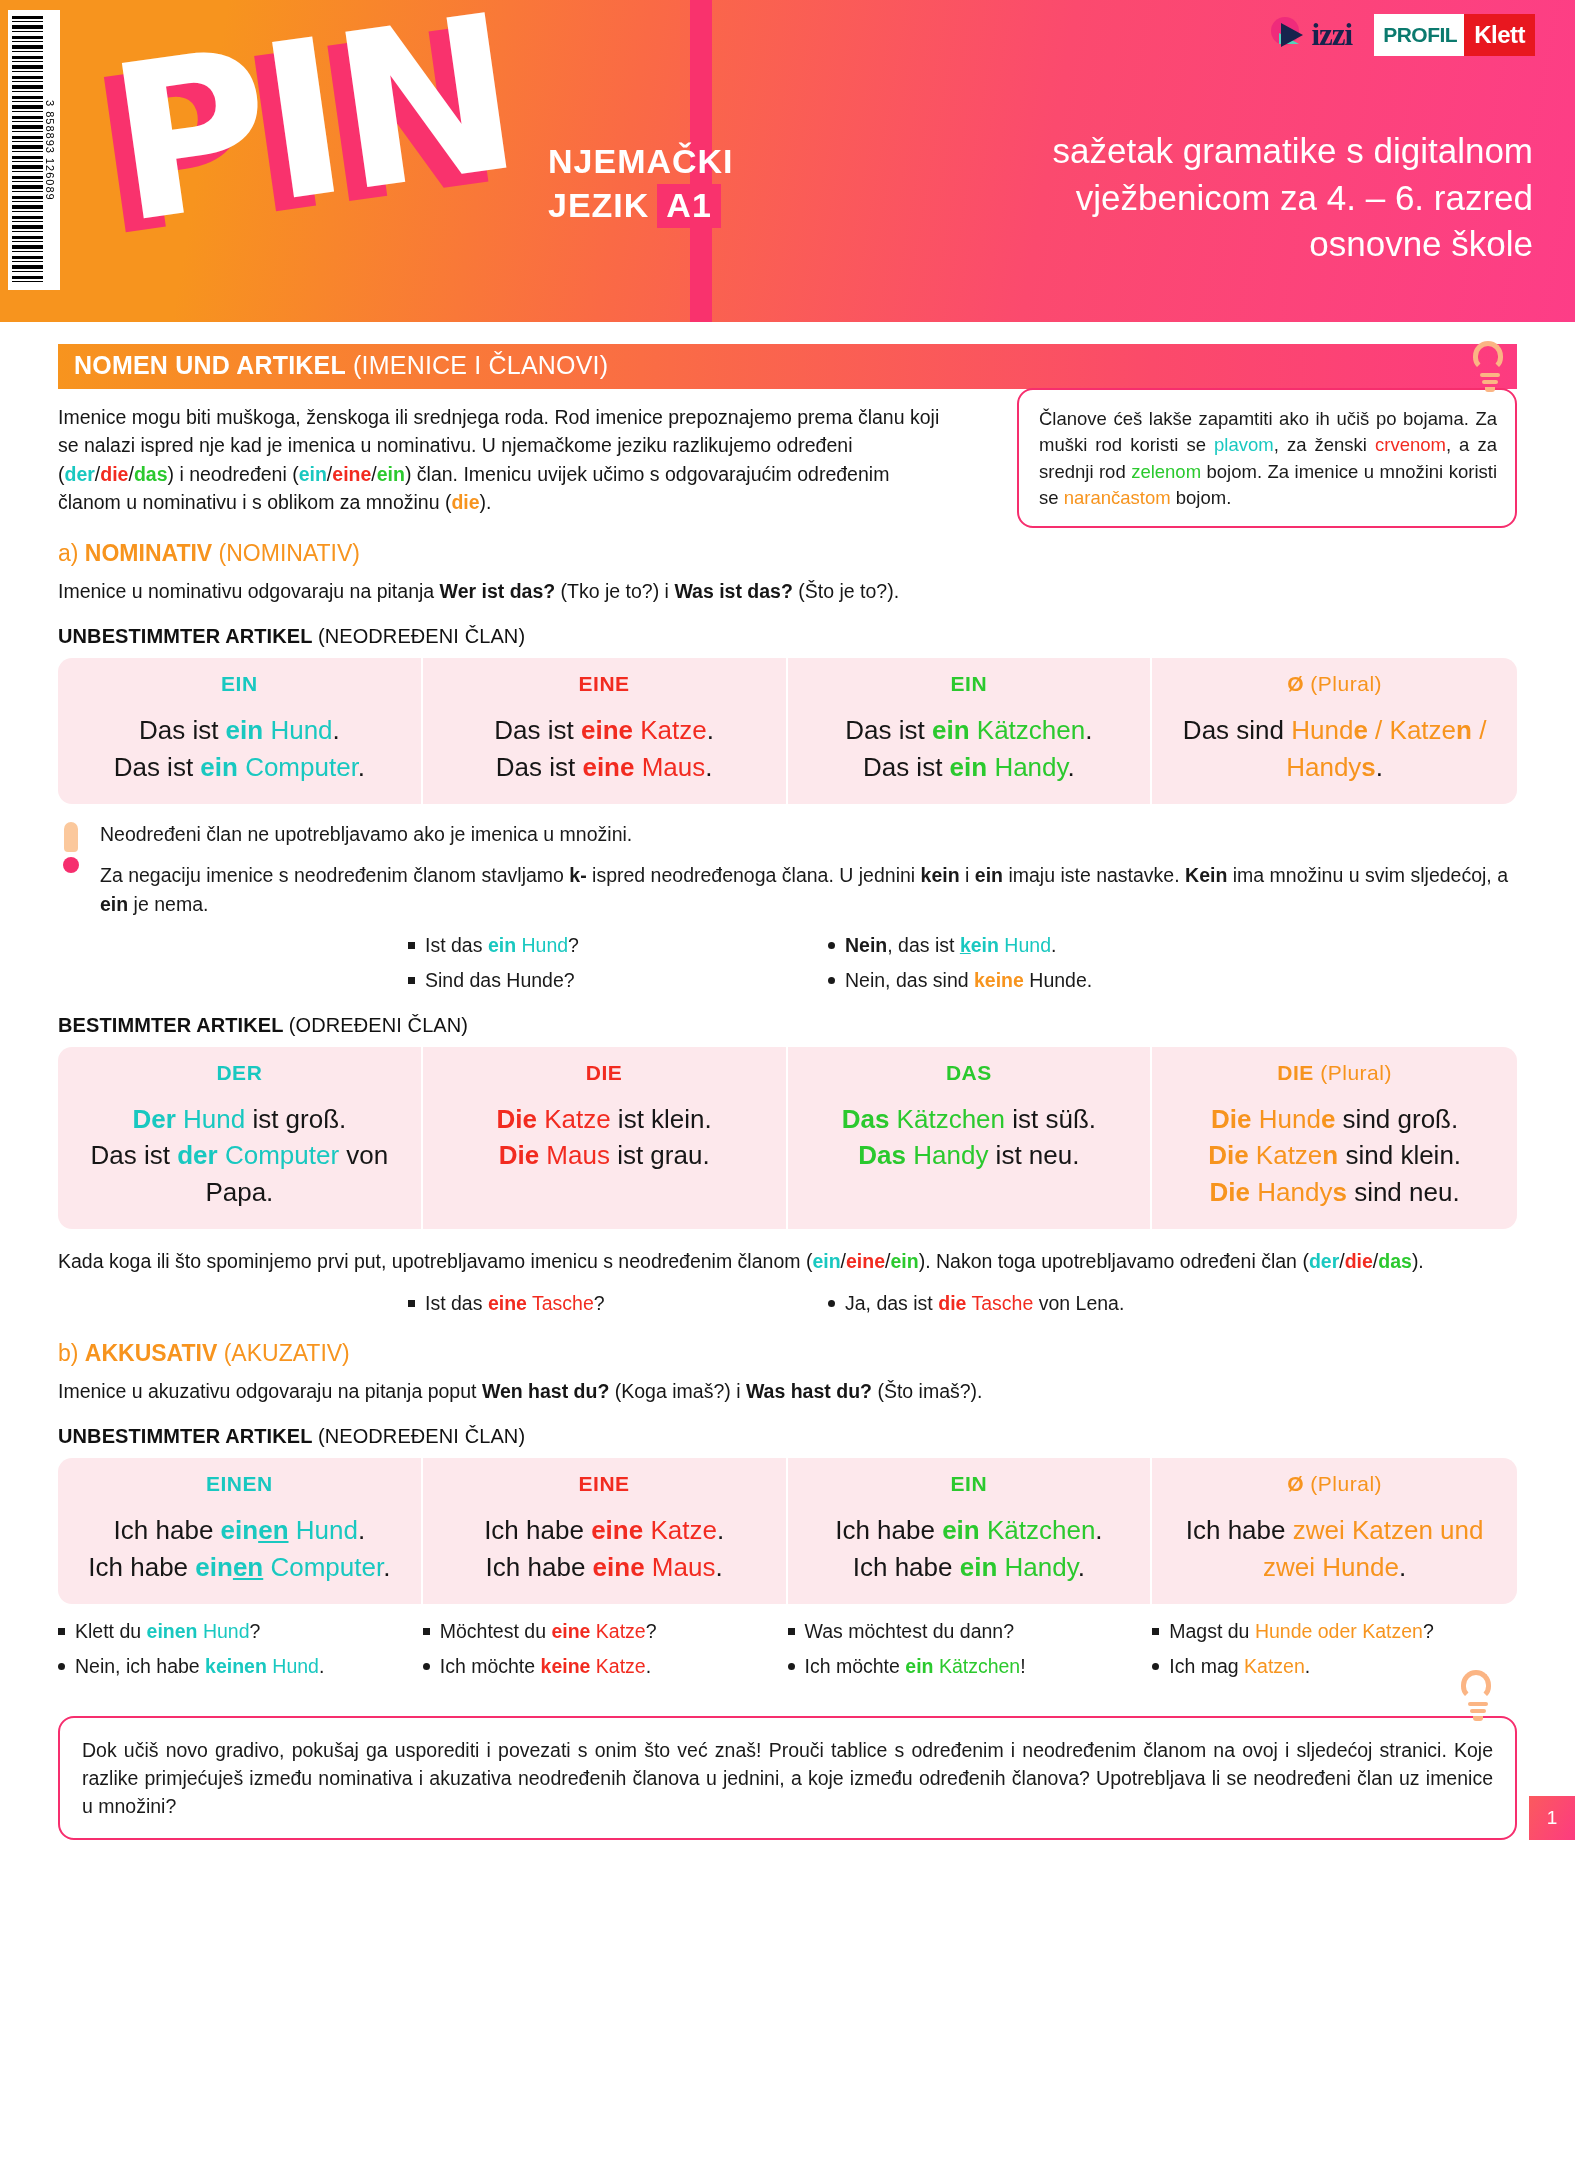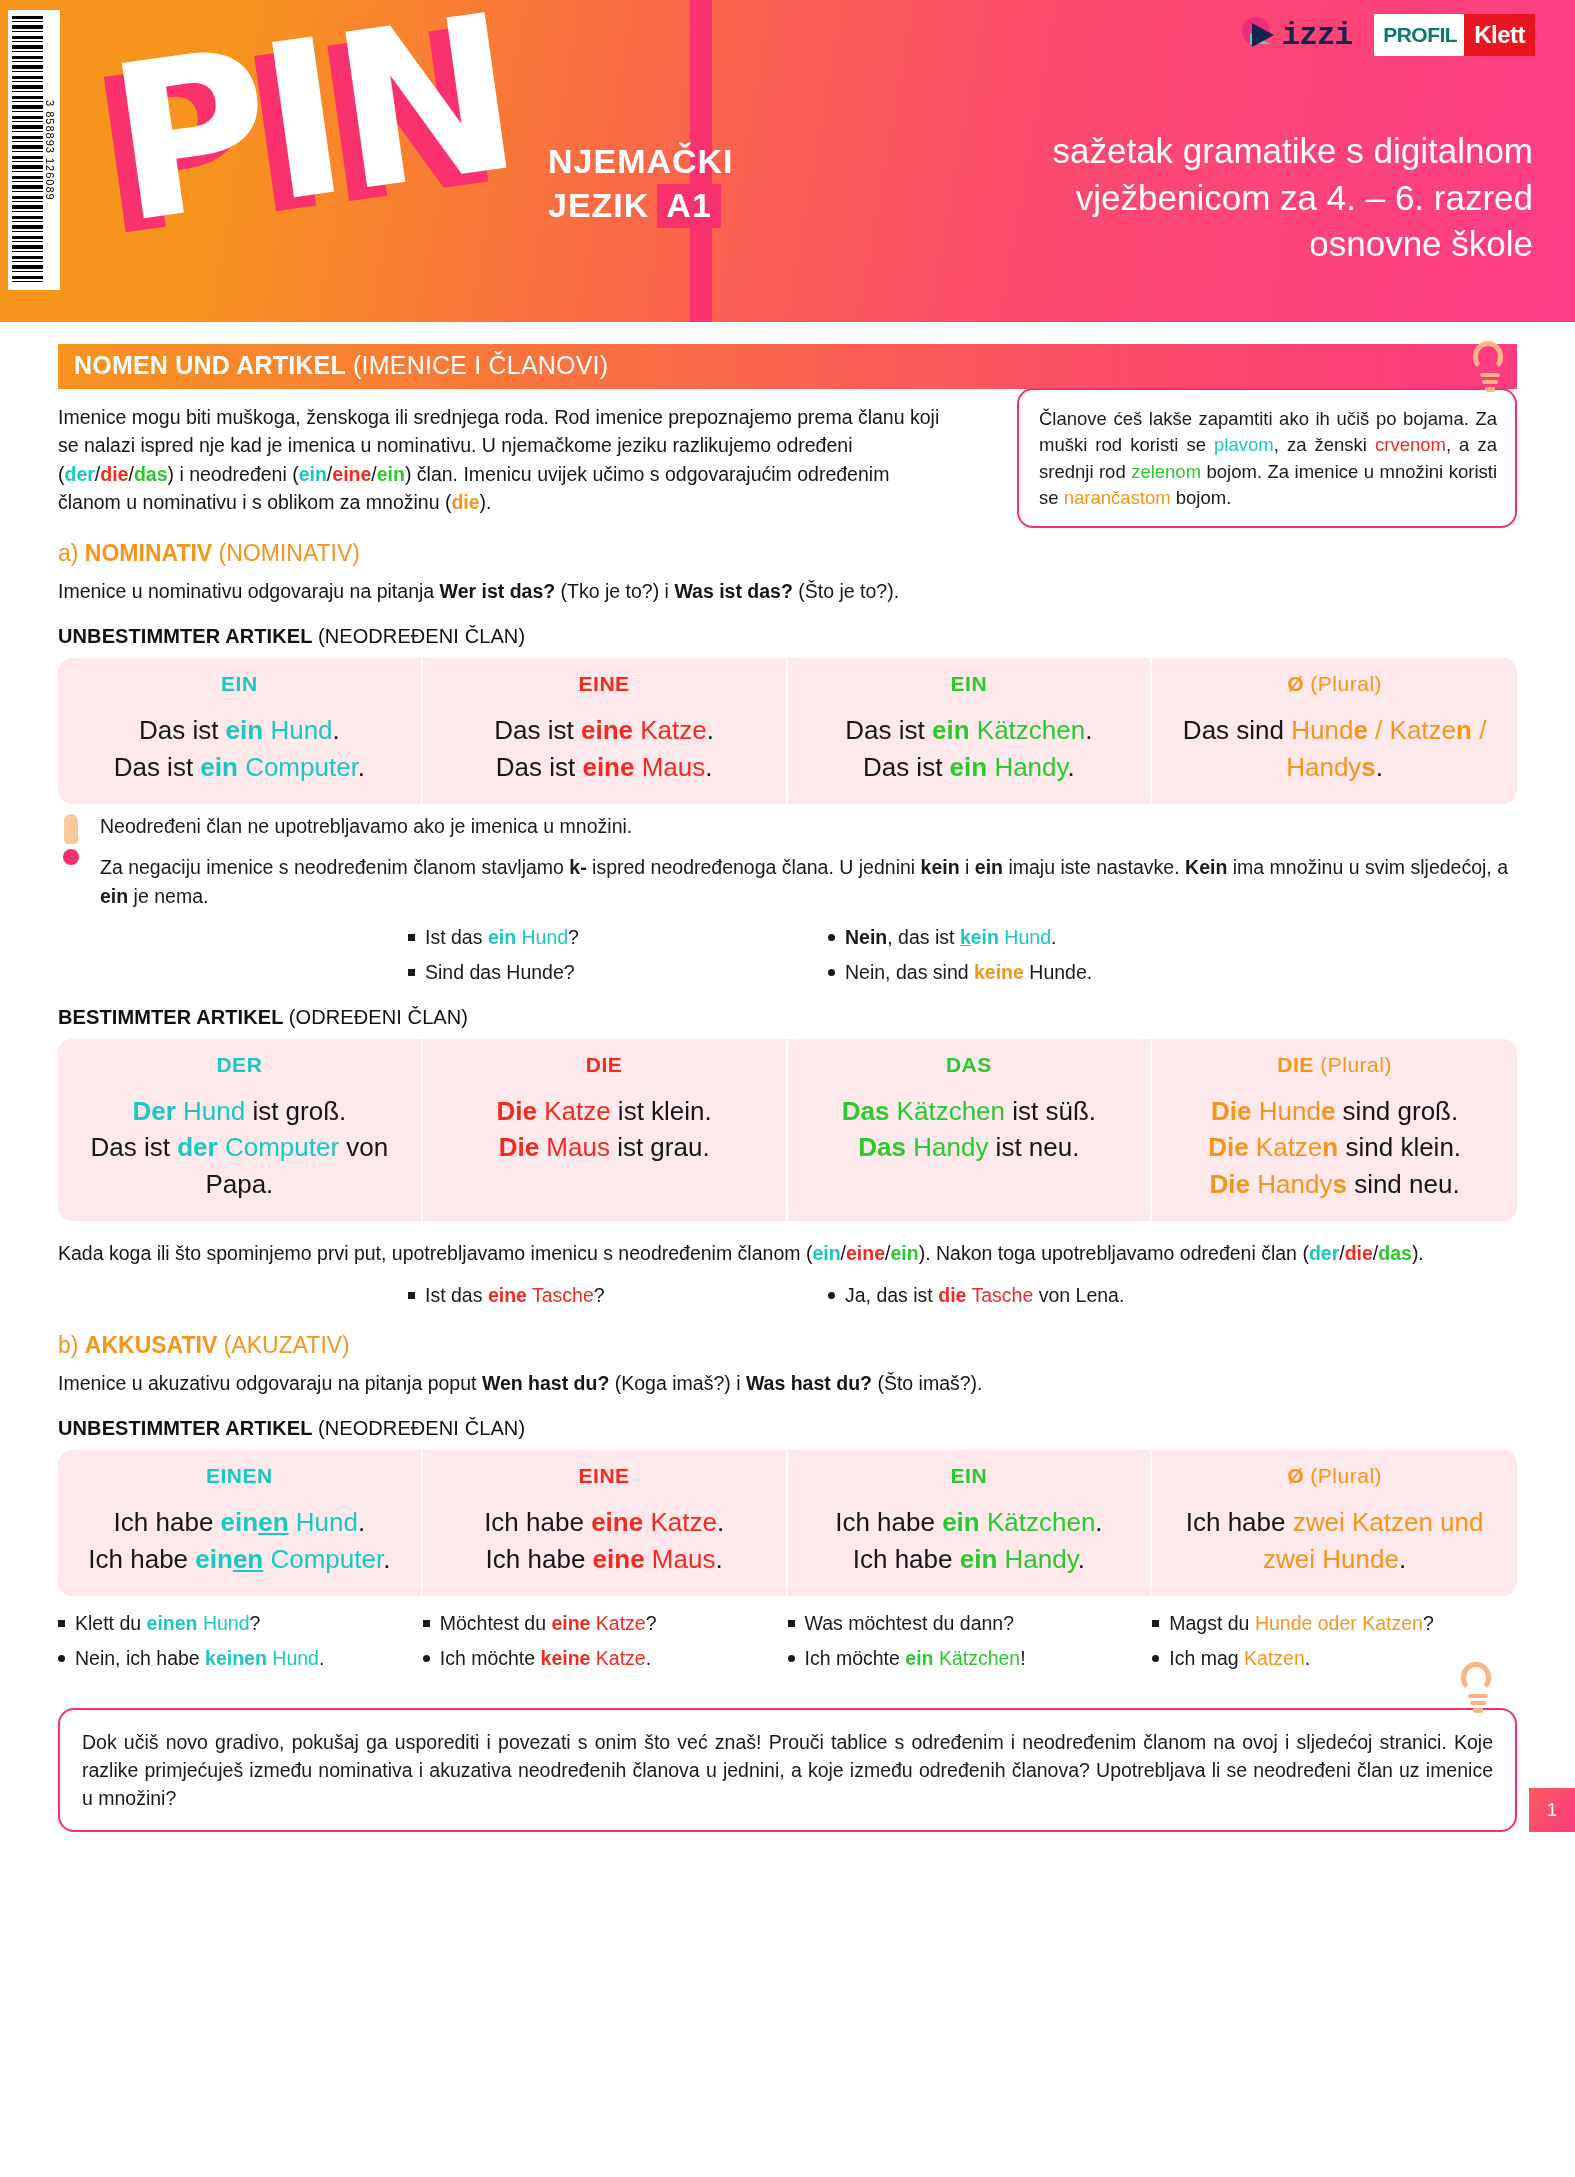--- a/index.html
+++ b/index.html
@@ -95,21 +95,21 @@
   .izzi-tri2 {
     position: absolute; left: 8px; top: 16px;
     width: 0; height: 0;
     border-left: 20px solid #46e0c0;
     border-top: 11px solid transparent;
     border-bottom: 0px solid transparent;
     opacity: .92;
   }
   .izzi-word {
     font-size: 31px; font-weight: 900; color: #17234d;
-    font-family: Liberation Mono, monospace; letter-spacing: -1px;
+    font-family: Liberation Serif, serif; letter-spacing: -1px;
   }
   .klett { display: flex; height: 42px; border: 0; }
   .klett-profil {
     background: #ffffff; color: #0b7a6e; font-weight: 900;
     font-size: 21px; display: flex; align-items: center;
     padding: 0 7px 0 9px; letter-spacing: -0.5px;
   }
   .klett-name {
     background: #e8171f; color: #ffffff; font-weight: 900;
     font-size: 24px; display: flex; align-items: center;
@@ -180,21 +180,21 @@
     padding: 14px 12px 18px 12px;
     text-align: center;
     border-right: 2px solid #ffffff;
   }
   .gcell:last-child { border-right: none; }
   .gcell .art { font-size: 21px; font-weight: 800; margin-bottom: 16px; letter-spacing: .5px; }
   .gcell .art .plural-lbl { font-weight: 300; color: #f7941e; }
   .gcell .line { font-size: 26px; line-height: 1.42; color: #161616; }
 
   
-  .note { position: relative; padding-left: 42px; margin-top: 8px; }
+  .note { position: relative; padding-left: 42px; margin-top: 16px; }
   .excl { position: absolute; left: 6px; top: 2px; width: 16px; }
   .excl-bar { width: 14px; height: 30px; background: #fbc89c; border-radius: 7px 7px 4px 4px; }
   .excl-dot { width: 16px; height: 16px; background: #f62e6e; border-radius: 50%; margin-top: 5px; margin-left: -1px; }
   .note p { font-size: 19.5px; line-height: 1.45; margin-bottom: 13px; }
 
   
   .bullets { display: flex; margin: 14px 0 4px 0; }
   .bcol { display: flex; flex-direction: column; gap: 9px; }
   .bitem { font-size: 19.5px; line-height: 1.35; display: flex; align-items: baseline; gap: 10px; }
   .sq { width: 7px; height: 7px; background: #1a1a1a; flex: 0 0 auto; transform: translateY(-3px); }

